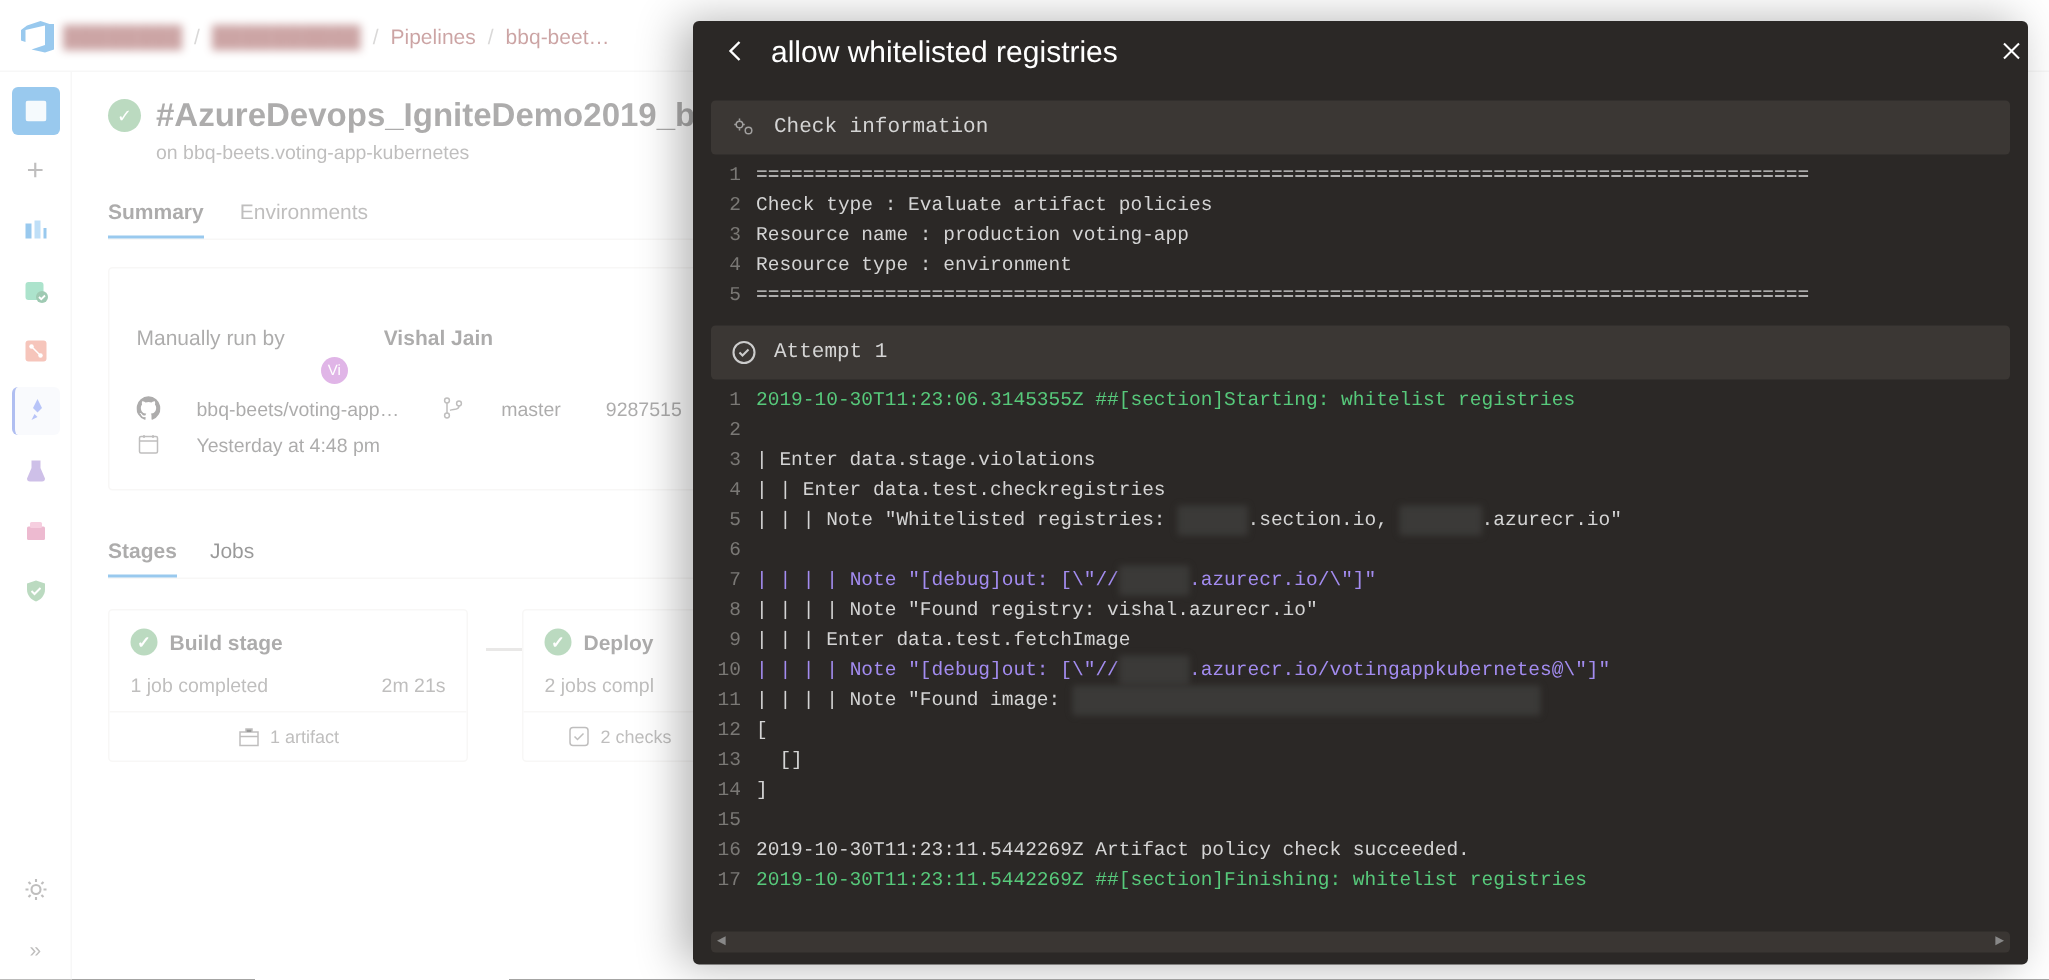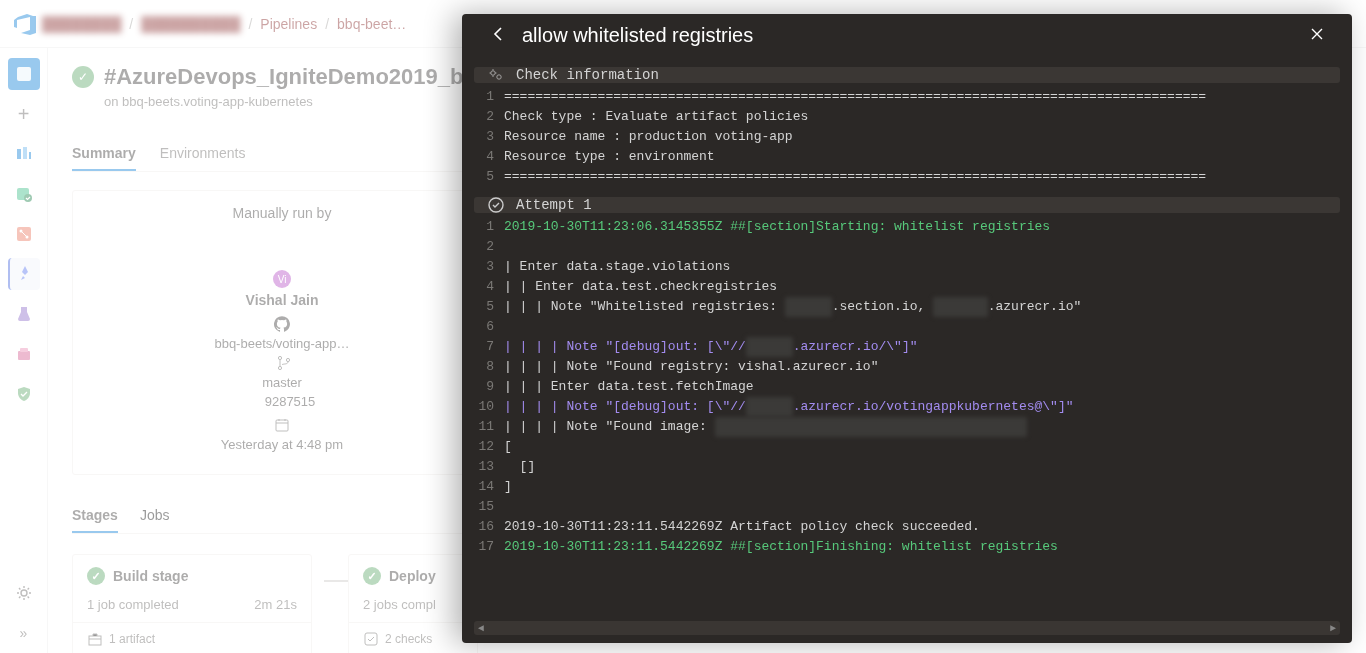--- a/index.html
+++ b/index.html
@@ -18,49 +18,49 @@
   .rail-item.plus { color:#605e5c; font-size:20px; font-weight:300;}
   .rail-item.rocket-active { color:#4f6bed; background:#f0f3fa; border-left:2px solid #3b5edb; }
   .rail-spacer { flex:1; }
 
   .content { flex:1; padding:16px 24px; position:relative; }
   .run-title-row { display:flex; align-items:center; gap:10px; margin-bottom:4px;}
   .success-badge { width:22px; height:22px; border-radius:50%; background:#55a362; display:flex; align-items:center; justify-content:center; color:#fff; font-size:12px;}
   .run-title { font-size:22px; font-weight:600; color:#323130; }
   .subtitle { color:#605e5c; font-size:13px; margin-left:32px; margin-bottom:16px;}
   .tabs { display:flex; gap:24px; border-bottom:1px solid #edebe9; margin-bottom:18px;}
-  .tab { padding:8px 0; font-size:14px; color:#605e5c; cursor:pointer;margin-top:12px;}
+  .tab { padding:8px 0; font-size:14px; color:#605e5c; cursor:pointer;}
   .tab.active { color:#323130; font-weight:600; border-bottom:2px solid #0078d4;}
 
   .card { border:1px solid #edebe9; border-radius:3px; padding:14px 18px; max-width:420px; margin-bottom:24px;}
-  .card-line { display:flex; align-items:center; gap:4px; margin-bottom:8px; color:#323130; font-size:13px;flex-direction:column;}
+  .card-line { display:flex; align-items:center; gap:24px; margin-bottom:8px; color:#323130; font-size:13px;}
   .avatar { width:18px; height:18px; border-radius:50%; background:#b146c2; color:#fff; font-size:10px; display:flex; align-items:center; justify-content:center;margin-top:45px;}
 
   .stage-tabs { display:flex; gap:22px; border-bottom:1px solid #edebe9; margin-bottom:20px;}
   .stage-tab { padding:8px 0; font-size:14px; color:#000000; cursor:pointer;}
   .stage-tab.active { color:#323130; font-weight:600; border-bottom:2px solid #0078d4;}
 
   .stage-cards { display:flex; gap:36px; align-items:flex-start; position:relative;}
   .stage-card { border:1px solid #edebe9; border-radius:3px; width:240px; }
   .stage-card-head { display:flex; align-items:center; justify-content:space-between; padding:12px 14px;}
   .stage-name { display:flex; align-items:center; gap:8px; font-weight:600; font-size:14px;}
   .stage-card-body { padding:0 14px 10px; color:#605e5c; font-size:13px;}
-  .stage-card-foot { border-top:1px solid #edebe9; padding:8px 14px; color:#605e5c; font-size:12px; display:flex; align-items:center; gap:6px;}
+  .stage-card-foot { border-top:1px solid #edebe9; padding:8px 14px; color:#605e5c; font-size:12px; display:flex; align-items:center; gap:6px;justify-content:center;}
   .connector { position:absolute; left:252px; top:26px; width:24px; height:2px; background:#c8c6c4;}
 
   
   .overlay { position:absolute; left:0; top:0; width:100%; height:100%; background:rgba(255,255,255,0.6); z-index:5;}
   .panel { position:absolute; right:14px; top:14px; bottom:10px; width:890px; background:#2b2826; color:#d4d4d4; border-radius:4px; z-index:10; display:flex; flex-direction:column; font-family: Consolas, "Courier New", monospace; box-shadow: -8px 0 30px rgba(0,0,0,0.3);}
-  .panel-head { display:flex; align-items:center; padding:10px 28px; font-family:"Segoe UI",Arial,sans-serif;}
+  .panel-head { display:flex; align-items:center; padding:10px 4px; font-family:"Segoe UI",Arial,sans-serif;margin-left:16px;}
   .back { cursor:pointer; margin-right:14px; color:#fff;}
   .panel-title { font-size:20px; color:#fff; font-weight:400; flex:1;}
   .close { cursor:pointer; color:#fff; font-size:14px;}
 
   .panel-scroll { flex:1; overflow:auto; padding:0 12px 10px;}
-  .band { background:#3b3734; border-radius:3px; padding:0 14px; display:flex; align-items:center; gap:12px; margin:10px 0 4px; font-size:14px;}
+  .band { background:#3b3734; border-radius:3px; padding:10px 14px; display:flex; align-items:center; gap:12px; margin:10px 0 4px; font-size:14px;}
   .band .gear { opacity:0.7;}
   .log { font-size:13px; line-height:20px; }
   .log-row { display:flex; }
   .ln { width:30px; text-align:right; color:#7a7875; padding-right:10px; user-select:none;}
   .lt { white-space:pre; }
   .sec-green { color:#57c97b; }
   .purple { color:#a38cf0; }
   .redact { background:#3b3a38; color:transparent; border-radius:2px; display:inline-block; filter:blur(2px);}
 
   .panel-scrollbar { height:14px; background:#3a3633; margin:6px 12px 8px; border-radius:3px; position:relative;}
@@ -173,21 +173,21 @@
             <path fill="#323130" d="M8 .2A8 8 0 0 0 5.47 15.8c.4.07.55-.17.55-.38v-1.4c-2.23.48-2.7-1.07-2.7-1.07-.36-.92-.89-1.17-.89-1.17-.73-.5.05-.49.05-.49.8.06 1.23.83 1.23.83.72 1.23 1.88.87 2.34.67.07-.52.28-.88.5-1.08-1.78-.2-3.64-.89-3.64-3.95 0-.87.31-1.59.82-2.15-.08-.2-.36-1.02.08-2.12 0 0 .67-.21 2.2.82a7.6 7.6 0 0 1 4 0c1.53-1.03 2.2-.82 2.2-.82.44 1.1.16 1.92.08 2.12.51.56.82 1.28.82 2.15 0 3.07-1.87 3.75-3.65 3.95.29.25.54.73.54 1.48v2.2c0 .21.15.46.55.38A8 8 0 0 0 8 .2z"></path>
           </svg>
         <span>bbq-beets/voting-app…</span>
         <svg class="ico" viewBox="0 0 16 16" style="margin-left:4px;">
             <circle cx="4" cy="3" r="1.6" fill="none" stroke="#605e5c"></circle>
             <circle cx="4" cy="13" r="1.6" fill="none" stroke="#605e5c"></circle>
             <circle cx="12" cy="5" r="1.6" fill="none" stroke="#605e5c"></circle>
             <path d="M4 4.6v6.8M12 6.6c0 3-4 2-6 3" fill="none" stroke="#605e5c"></path>
           </svg>
         <span>master</span>
-        <span style="margin-left:16px;">9287515</span>
+        <span style="margin-left:6px;">9287515</span>
       </div>
       <div class="card-line">
         <svg class="ico" viewBox="0 0 16 16">
             <rect x="2" y="3" width="12" height="11" rx="1" fill="none" stroke="#605e5c"></rect>
             <path d="M2 6h12M5 2v2M11 2v2" stroke="#605e5c"></path>
           </svg>
         <span>Yesterday at 4:48 pm</span>
       </div>
     </div>
 

